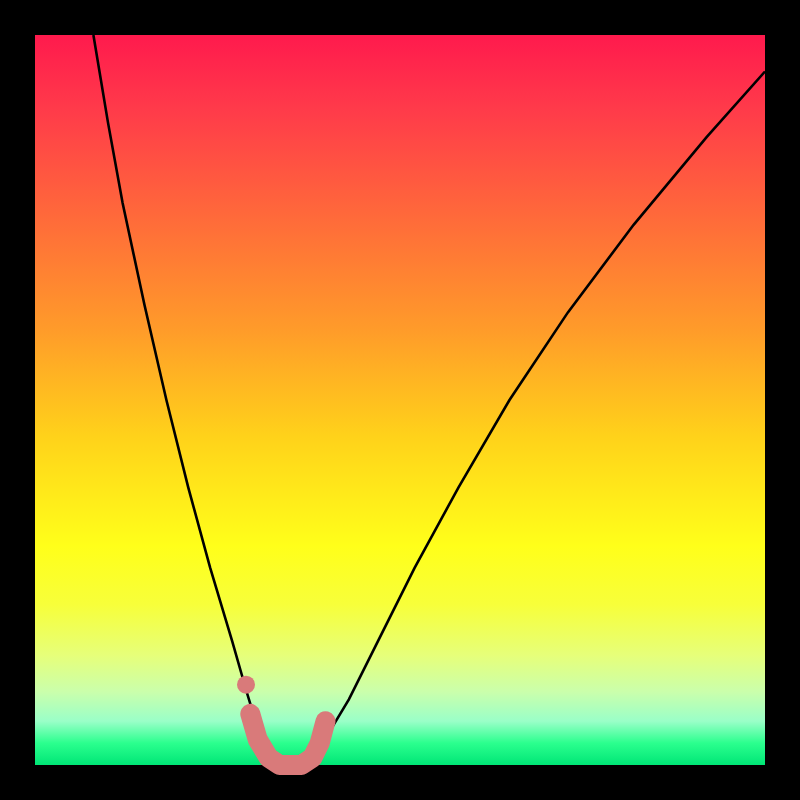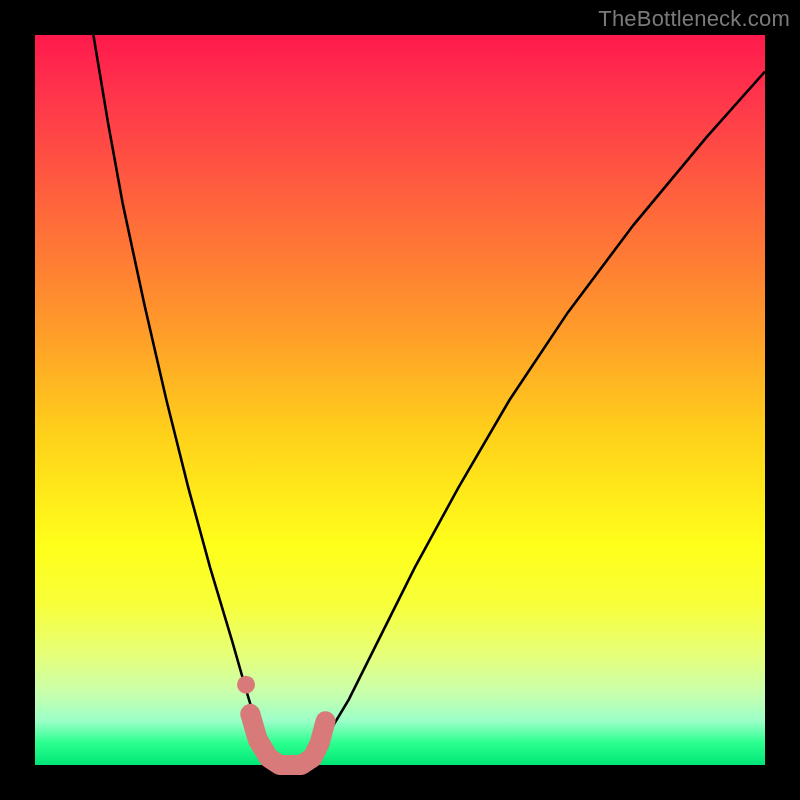--- a/index.html
+++ b/index.html
@@ -58,21 +58,20 @@
     width: 730px;
     height: 730px;
     overflow: visible;
   }
 </style>
 </head>
 <body>
 
 <div class="frame">
 
-  <div class="watermark">TheBottleneck.com</div>
 
   <div class="plot">
     <svg class="curve" viewBox="0 0 730 730" preserveAspectRatio="none">
       <path d="M58.4 0.0 L73.0 87.6 L87.6 167.9 L109.5 270.1 L131.4 365.0 L153.3 452.6 L175.2 532.9 L197.1 605.9 L211.7 657.0 L222.7 693.5 L233.6 715.4 L248.2 730.0 L262.8 730.0 L277.4 722.7 L292.0 700.8 L313.9 664.3 L343.1 605.9 L379.6 532.9 L423.4 452.6 L474.5 365.0 L532.9 277.4 L598.6 189.8 L671.6 102.2 L730.0 36.5" fill="none" stroke="#000000" stroke-width="2.6"></path>
       <g>
           <path d="M215.3 678.9 L222.7 704.5 L233.6 722.7 L244.6 730.0 L255.5 730.0 L266.4 730.0 L277.4 722.7 L284.7 708.1 L290.5 686.2" fill="none" stroke="#d97a7a" stroke-width="20" stroke-linecap="round" stroke-linejoin="round"></path>
           <circle cx="211.0" cy="649.7" r="9" fill="#d97a7a"></circle>
         </g>
     </svg>
   </div>

